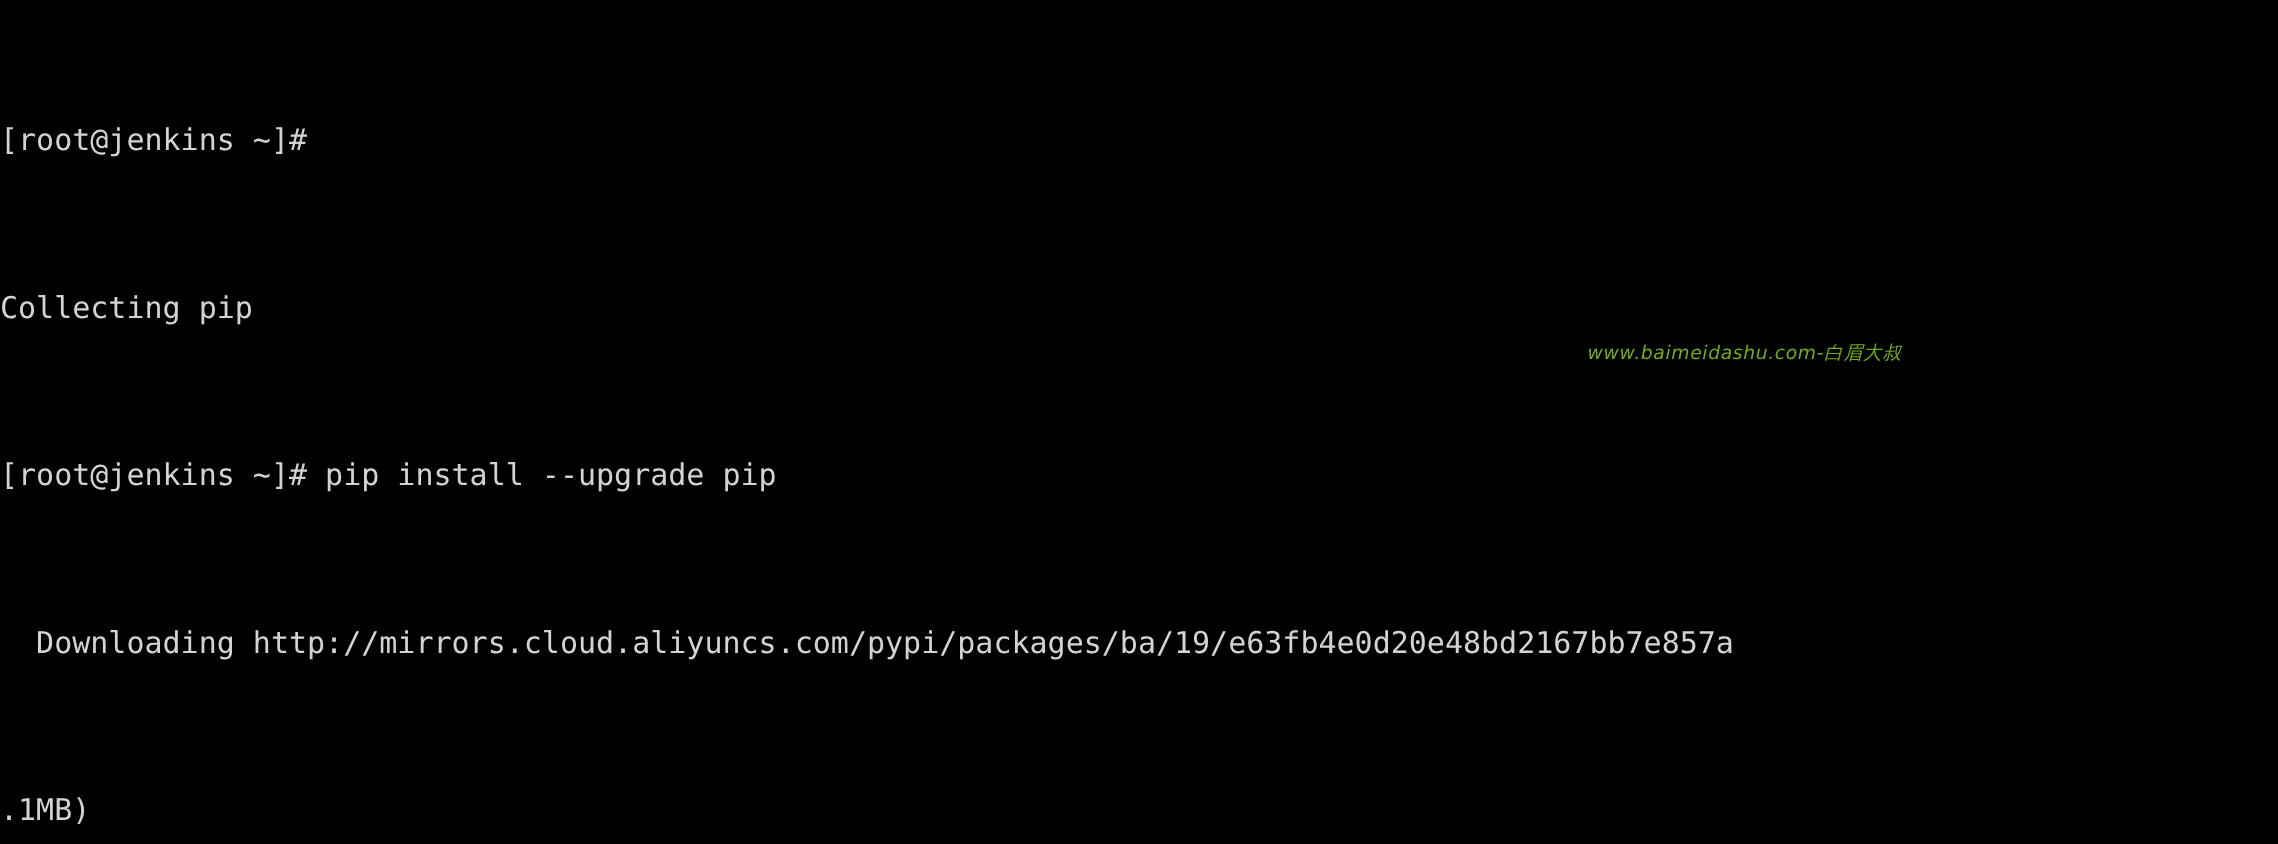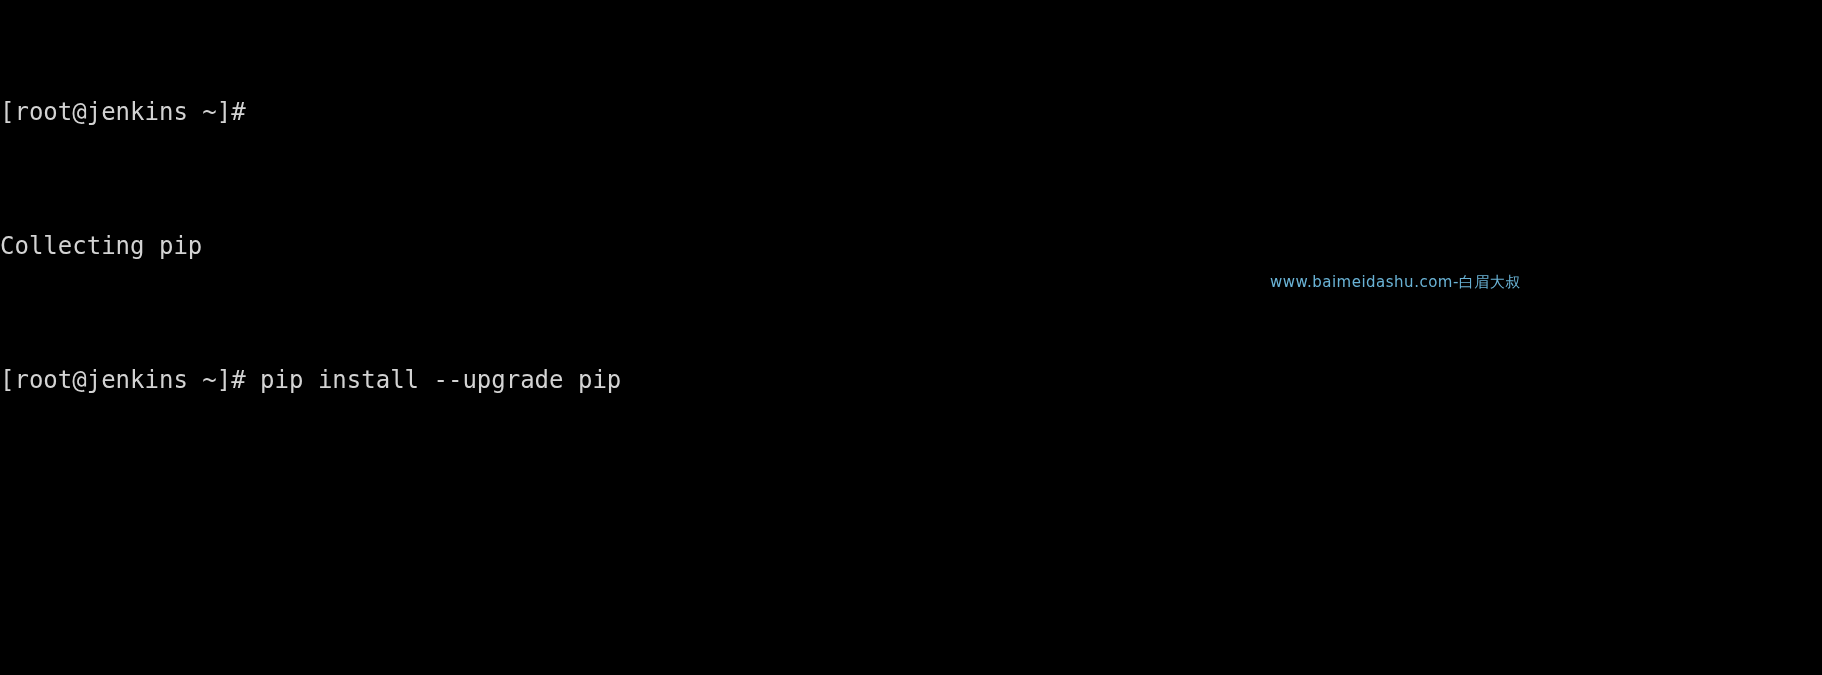--- a/index.html
+++ b/index.html
@@ -45,40 +45,43 @@
     line-height: 33.5px;
   }
   .fg-default { color: #d3d3d3; }
   #watermark {
     position: absolute;
     left: 1270px;
     top: 272px;
     font-family: "DejaVu Sans", "Liberation Sans", sans-serif;
     font-size: 15px;
     line-height: 17px;
-    color: #7dd3fc;
+    color: #84cc16;
     opacity: 0.85;
     letter-spacing: 0.5px;
     white-space: pre;
     pointer-events: none;
+    font-style: italic;
   }
 </style>
 </head>
 <body>
 
 <div id="terminal">
   <div class="term-screen">
 
     <span class="line fg-default">[root@jenkins ~]#</span>
 
     <span class="line fg-default">Collecting pip</span>
 
     <span class="line fg-default">[root@jenkins ~]# pip install --upgrade pip</span>
 
+    <span class="line fg-default">  Downloading http://mirrors.cloud.aliyuncs.com/pypi/packages/ba/19/e63fb4e0d20e48bd2167bb7e857a</span>
 
+    <span class="line fg-default">.1MB)</span>
 
     
 
     
 
     
 
     
 
     

